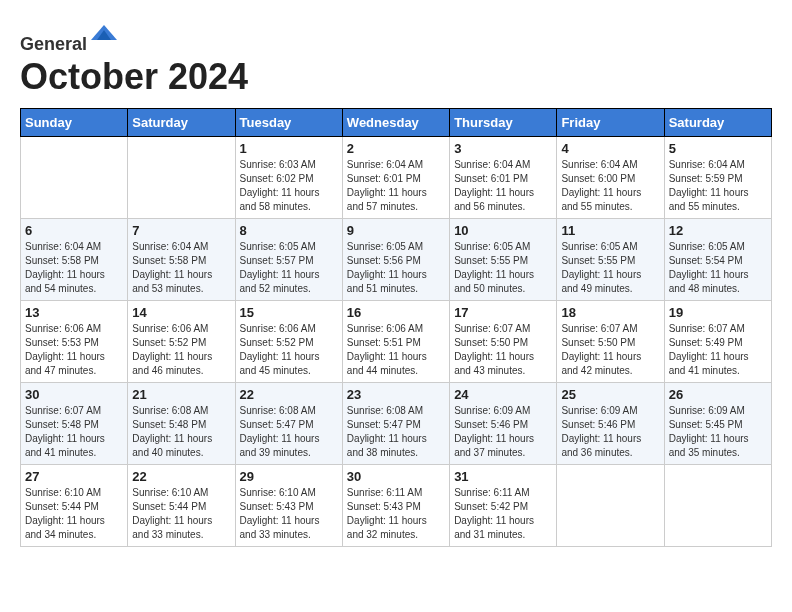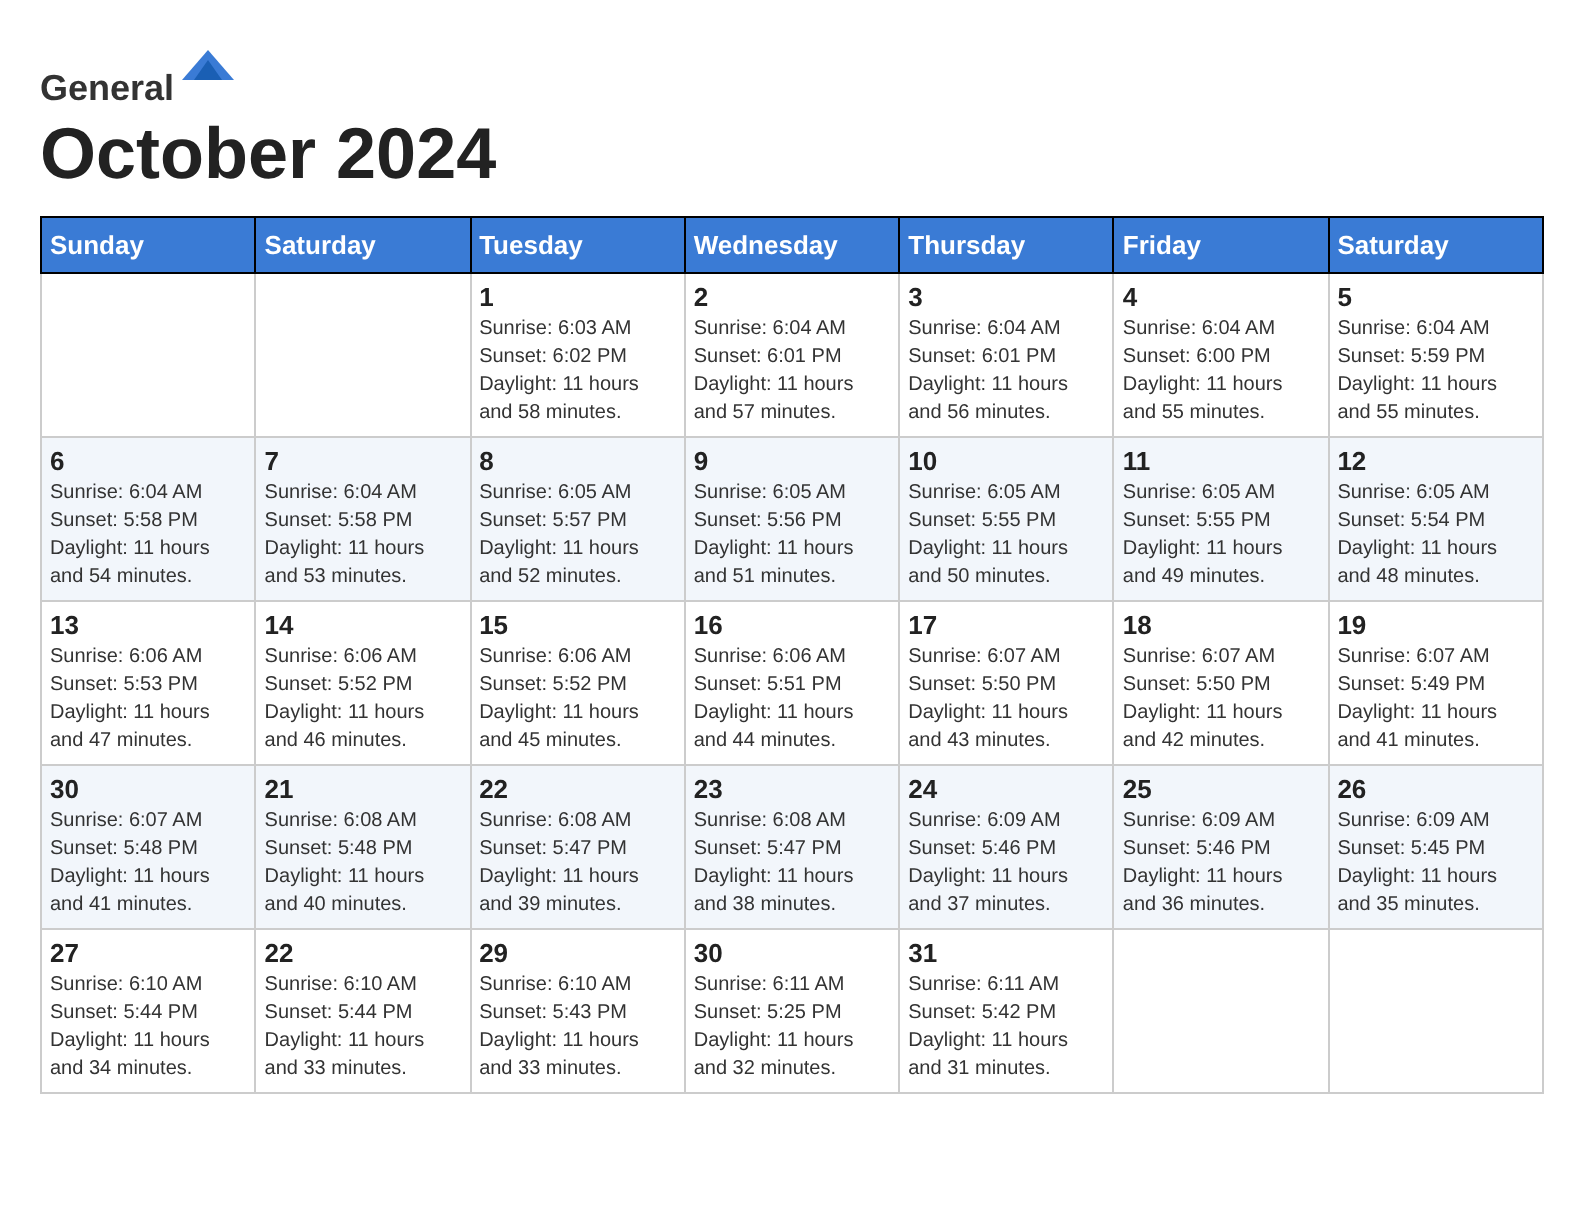--- a/index.html
+++ b/index.html
@@ -304,21 +304,21 @@
         </td>
         <td>
           <span class="day-num">29</span>
           <div class="cell-info">Sunrise: 6:10 AM
 Sunset: 5:43 PM
 Daylight: 11 hours and 33 minutes.</div>
         </td>
         <td>
           <span class="day-num">30</span>
           <div class="cell-info">Sunrise: 6:11 AM
-Sunset: 5:25 PM
+Sunset: 5:43 PM
 Daylight: 11 hours and 32 minutes.</div>
         </td>
         <td>
           <span class="day-num">31</span>
           <div class="cell-info">Sunrise: 6:11 AM
 Sunset: 5:42 PM
 Daylight: 11 hours and 31 minutes.</div>
         </td>
         <td class="empty-cell"></td>
         <td class="empty-cell"></td>

